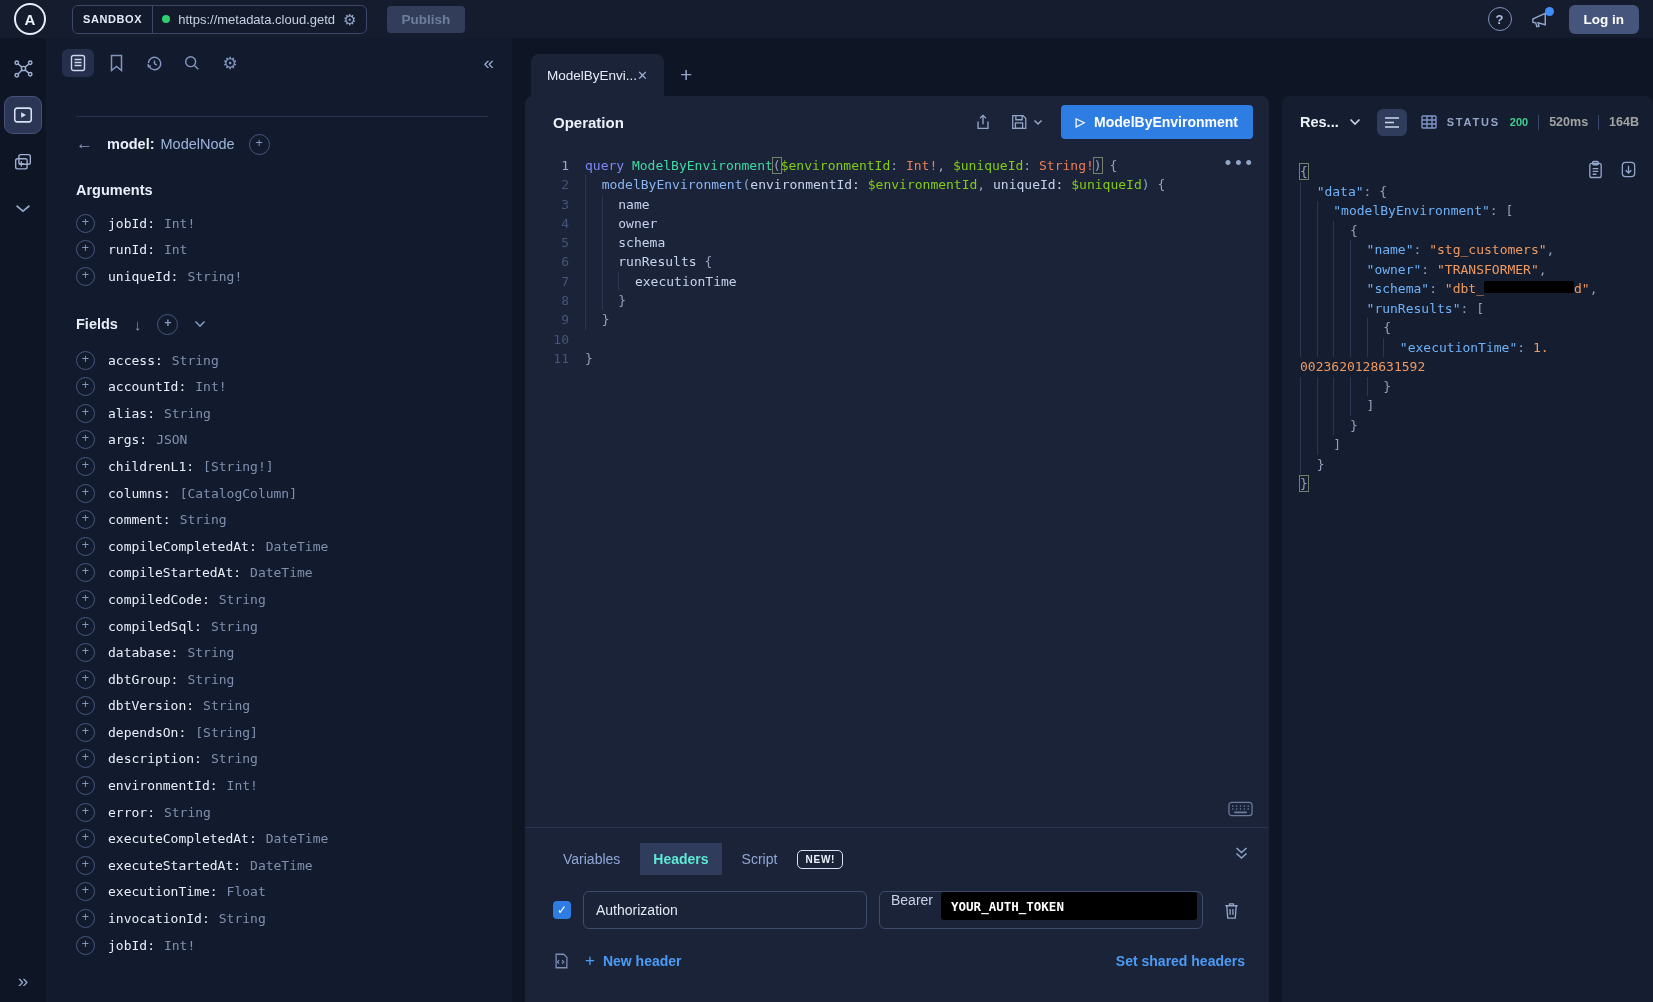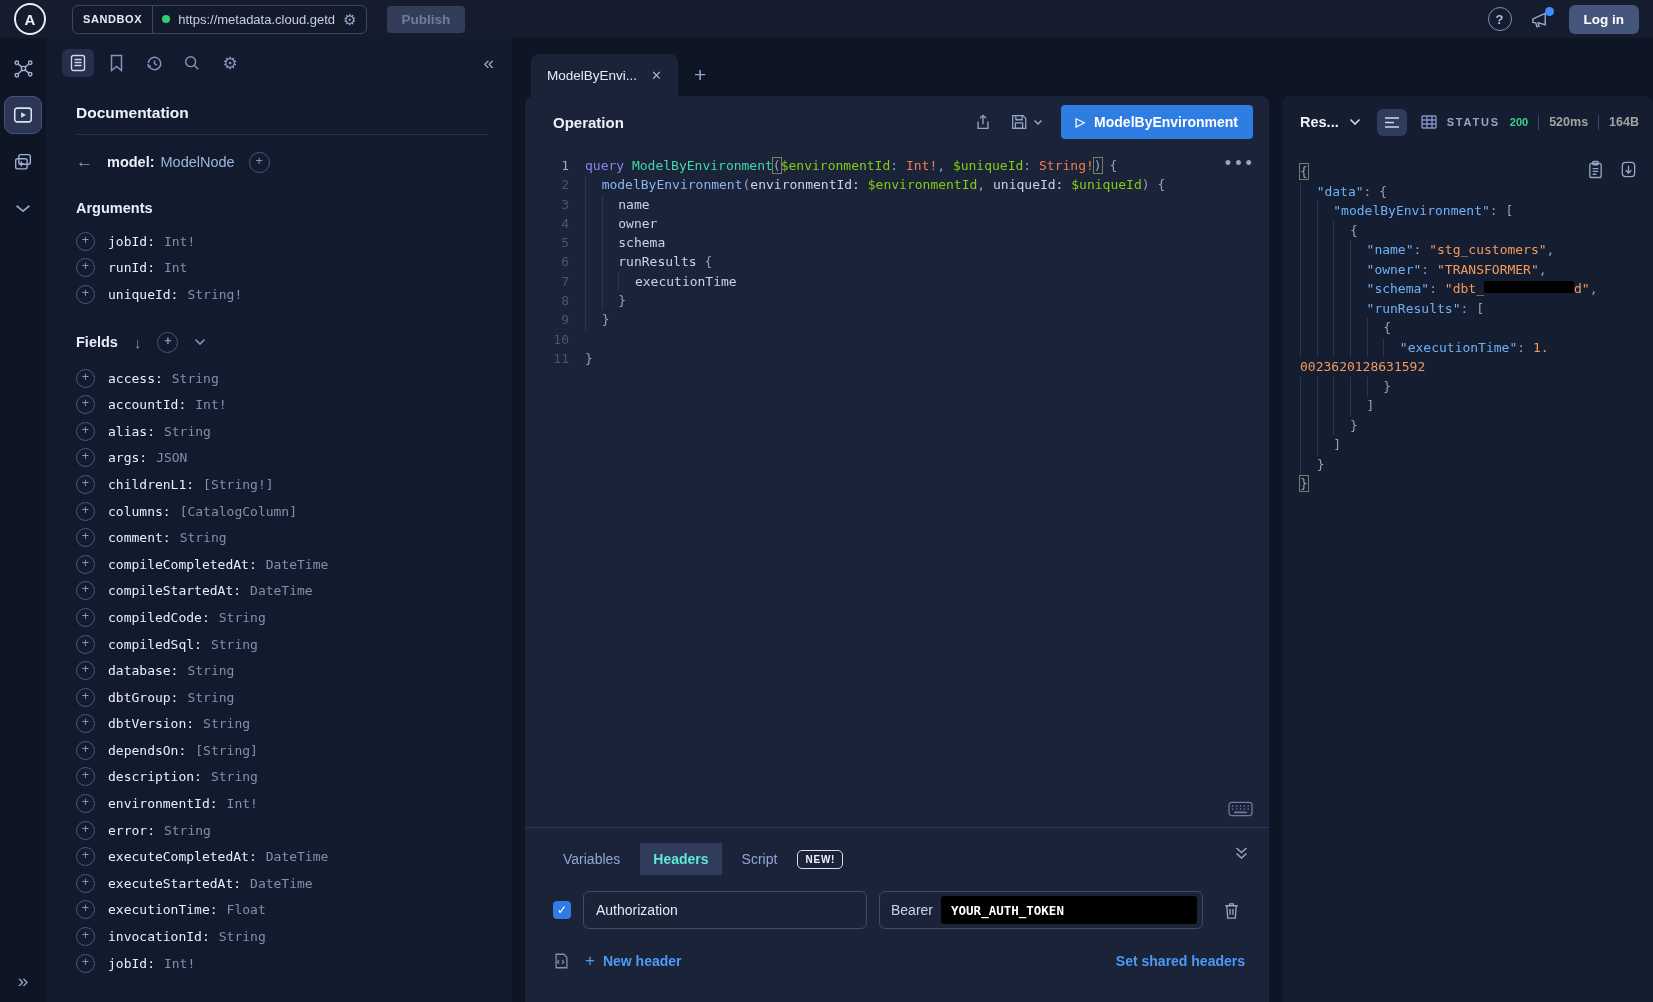--- a/index.html
+++ b/index.html
@@ -43,21 +43,21 @@
   .list-wrap{margin-top:12px}
   .frow{display:flex;align-items:center;height:26.6px;gap:13px;font-family:"DejaVu Sans Mono",monospace;font-size:13px}
   .plus-circle{width:17px;height:17px;border:1px solid #46587f;border-radius:50%;color:#8198c0;font-size:12.5px;line-height:15px;text-align:center;flex:none;font-family:"Liberation Sans",sans-serif}
   .plus-circle.big{width:19px;height:19px;line-height:17px}
   .fname{color:#e9eef8}
   .ftype{color:#7f90ae;margin-left:-4px}
   .sort-ch{color:#7e93bd;font-size:15px;font-weight:normal}
   
   .main-col{width:744px;margin:0 13px;display:flex;flex-direction:column;flex:none}
   .tabbar{height:58px;display:flex;align-items:flex-end;padding-left:6px;flex:none}
-  .tab{height:42px;background:#1b2338;border-radius:8px 8px 0 0;display:flex;align-items:center;gap:14px;padding:0 16px;font-size:13.5px;color:#e5ebf5}
+  .tab{height:42px;background:#1b2338;border-radius:8px 8px 0 0;display:flex;align-items:center;padding:0 16px;font-size:13.5px;color:#e5ebf5}
   .tab-close{color:#9fb0d4;font-size:13px}
   .newtab{font-size:21px;color:#8fa3c8;margin:0 0 9px 16px}
   .op-panel{flex:1;background:#1b2338;border-radius:8px 8px 0 0;display:flex;flex-direction:column;overflow:hidden}
   .op-header{height:52px;display:flex;align-items:center;padding:0 16px 0 28px;flex:none}
   .op-title{font-weight:bold;font-size:15px;color:#edf1f9}
   .op-actions{margin-left:auto;display:flex;align-items:center;gap:18px}
   .save-group{display:flex;align-items:center;gap:5px}
   .run-btn{background:#2e7de2;color:#fff;font-weight:600;font-size:14px;border-radius:4px;height:34px;display:flex;align-items:center;gap:9px;padding:0 15px}
   .run-play{font-size:12px}
   .code-area{position:relative;flex:1;padding-top:8px;font-family:"DejaVu Sans Mono",monospace;font-size:13px;line-height:19.3px;color:#c6d3ee}
@@ -76,21 +76,21 @@
   
   .req-panel{height:174px;border-top:1px solid #2a3450;padding:0 24px 0 28px;flex:none;position:relative}
   .req-tabs{display:flex;align-items:center;gap:10px;margin-top:15px}
   .req-tab{font-size:14px;color:#90a7d6;padding:6px 10px}
   .req-tab.active{background:#303c5c;border-radius:0;color:#5eead4;font-weight:bold;padding:8px 13px}
   .new-badge{border:1px solid #d9e1f0;border-radius:5px;font-size:10px;font-weight:bold;letter-spacing:.8px;padding:3px 7px;color:#eef2fa}
   .dbl-chevron{position:absolute;top:18px;right:20px}
   .hdr-row{display:flex;align-items:center;gap:12px;margin-top:16px}
   .checkbox{width:18px;height:18px;background:#2e7de2;border-radius:4px;color:#fff;font-size:12px;display:flex;align-items:center;justify-content:center;flex:none}
   .hdr-input{width:258px;height:36px;border:1px solid #3b4a6e;border-radius:6px;display:flex;align-items:center;padding:0 12px;font-size:14px;color:#e2e9f4}
-  .val-input{width:306px;height:36px;border:1px solid #3b4a6e;border-radius:6px;display:flex;align-items:center;padding:0 5px 0 11px;font-size:14px;color:#c9d3e8;gap:8px}
+  .val-input{width:306px;height:36px;border:1px solid #3b4a6e;border-radius:6px;display:flex;align-items:flex-start;padding:0 5px 0 11px;font-size:14px;color:#c9d3e8;gap:8px}
   .token-box{flex:1;height:28px;background:#000;border-radius:3px;display:flex;align-items:center;padding:0 10px;font-family:"DejaVu Sans Mono",monospace;font-size:12.5px;font-weight:bold;color:#fff}
   .trash-btn{margin-left:8px}
   .req-footer{display:flex;align-items:center;margin-top:22px;gap:15px}
   .blue-link{color:#4c9bf5;font-weight:600;font-size:14px;display:flex;align-items:center;gap:8px}
   .plus-ch{font-size:17px;font-weight:normal}
   .shared-link{margin-left:auto;color:#4c9bf5;font-weight:bold;font-size:14px}
   
   .resp-col{flex:1;margin-top:58px;background:#151d30;border-radius:8px 8px 0 0;display:flex;flex-direction:column;overflow:hidden}
   .resp-header{height:52px;display:flex;align-items:center;padding:0 14px 0 18px;flex:none}
   .resp-title{font-weight:bold;font-size:14.5px;color:#eef2fa}
@@ -193,21 +193,20 @@
             <circle cx="8.5" cy="8.5" r="5.5"></circle>
             <path d="M13 13l4 4"></path>
           </svg>
       </div>
       <div class="tb-btn">
         <span class="gear-ch" style="color:#8195bd;font-size:17px">⚙</span>
       </div>
       <div class="collapse-ch">«</div>
     </div>
     <div class="docs-body">
-      <div class="docs-title">Documentation</div>
       <div class="docs-divider"></div>
       <div class="model-row">
         <span class="back-arrow">←</span>
         <span class="model-label">model:</span>
         <span class="model-type">ModelNode</span>
         <span class="plus-circle big">+</span>
       </div>
       <div class="sect-heading">
           <span>Arguments</span>
         </div>

